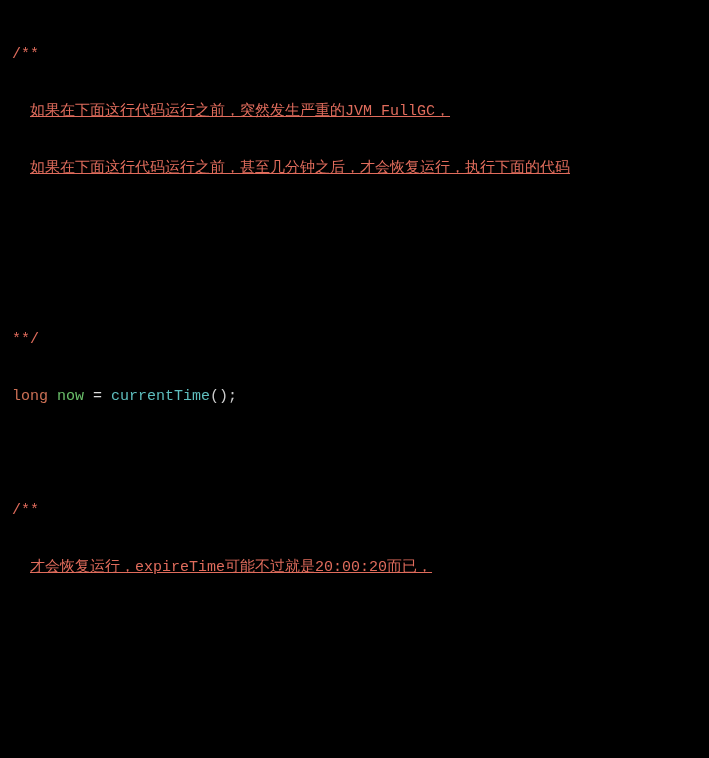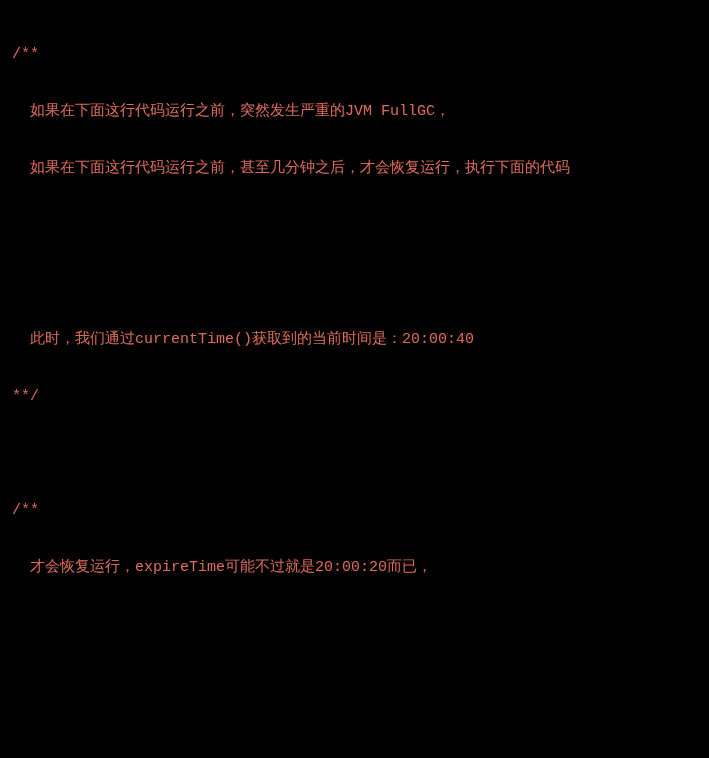--- a/index.html
+++ b/index.html
@@ -19,20 +19,21 @@
       overflow: hidden;
     }
     .code-container {
       white-space: pre;
     }
     .comment-delim {
       color: #e06c5c;
     }
     .comment-text {
       color: #e06c5c;
+      text-decoration: underline;
     }
     .type {
       color: #cc7055;
     }
     .variable {
       color: #6abf6a;
     }
     .function {
       color: #5fbfbf;
     }
@@ -51,22 +52,22 @@
   </style>
 </head>
 <body>
 
 <div class="code-container">
 <span class="line"><span class="comment-delim">/**</span></span>
 <span class="line indent1"><span class="comment-text">如果在下面这行代码运行之前，突然发生严重的JVM FullGC，</span></span>
 <span class="line indent1"><span class="comment-text">如果在下面这行代码运行之前，甚至几分钟之后，才会恢复运行，执行下面的代码</span></span>
 <span class="line"> </span>
 <span class="line"> </span>
-<span class="line indent1"><span class="comment-text">此时，我们通过currentTime()获取到的当前时间是：20:00:40</span></span>
 <span class="line"><span class="comment-delim">**/</span></span>
+<span class="line"><span class="type">long</span> <span class="variable">now</span><span class="plain"> = </span><span class="function">currentTime</span><span class="paren">();</span></span>
 <span class="line"> </span>
 <span class="line"><span class="comment-delim">/**</span></span>
 <span class="line indent1"><span class="comment-text">才会恢复运行，expireTime可能不过就是20:00:20而已，</span></span>
 
 
 
 
 
 
 

